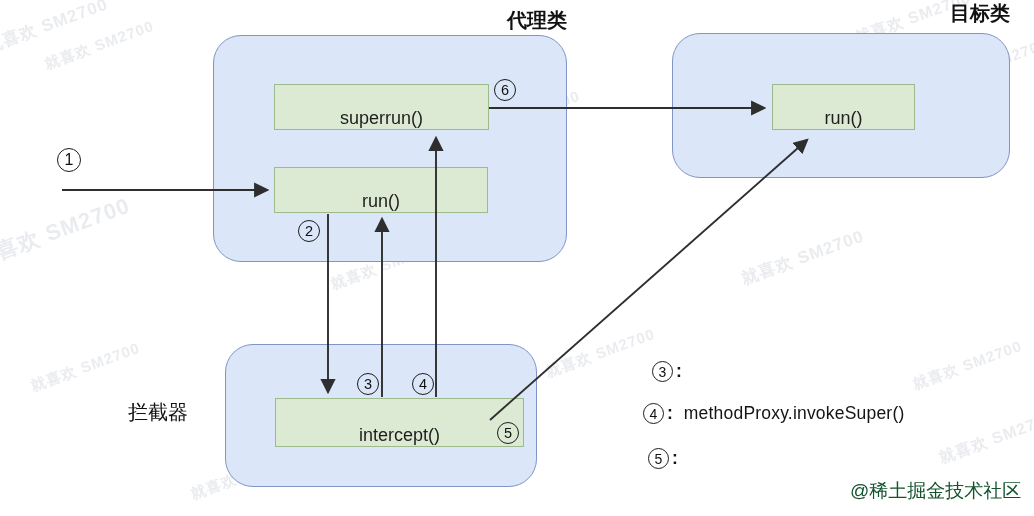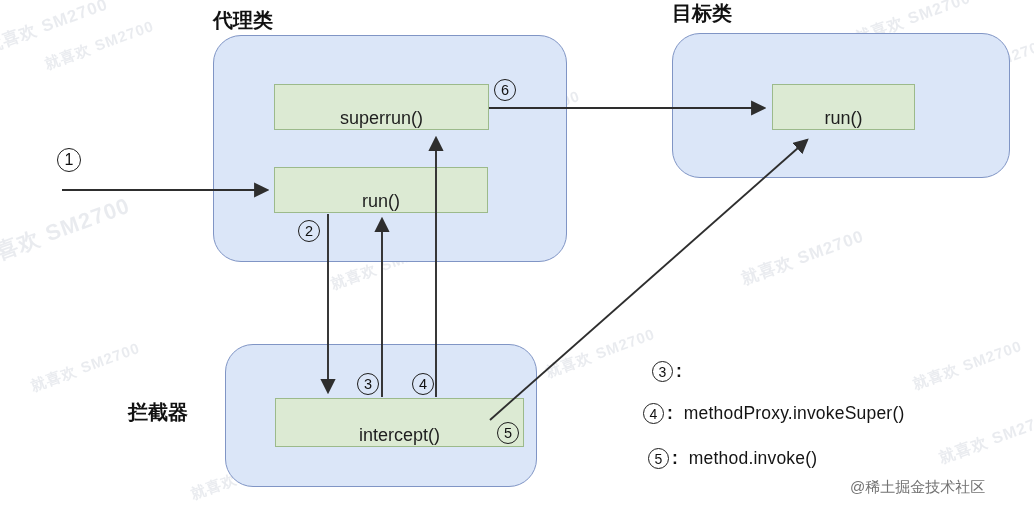--- a/index.html
+++ b/index.html
@@ -9,24 +9,24 @@
   }
   .container{
     position:absolute;background:#dbe6f8;border:1.6px solid #8095c5;border-radius:28px;
     box-sizing:border-box;
   }
   .mbox{
     position:absolute;background:#dcead3;border:1.5px solid #9cba8b;box-sizing:border-box;
     display:flex;align-items:flex-end;justify-content:center;font-size:18px;color:#1e1e1e;
   }
   .cls-title{
-    position:absolute;font-weight:bold;font-size:20px;color:#111;text-align:left;
+    position:absolute;font-weight:bold;font-size:20px;color:#111;text-align:right;
   }
   .side-label{
-    position:absolute;font-weight:bold;font-size:20px;color:#111;white-space:nowrap;
+    position:absolute;font-weight:normal;font-size:20px;color:#111;white-space:nowrap;
   }
   .cnum{
     width:22px;height:22px;border:1.7px solid #1d1d1d;border-radius:50%;
     display:flex;align-items:center;justify-content:center;
     font-size:14.5px;color:#111;box-sizing:border-box;flex:0 0 auto;background:transparent;
   }
   .cnum.abs{position:absolute;}
   .n1row{position:absolute;left:57px;top:148px;display:flex;align-items:center;gap:10px;
     font-size:20px;color:#111;}
   .n1row .cnum{width:24px;height:24px;font-size:16px;}
@@ -42,21 +42,21 @@
   .legend-code{letter-spacing:0.2px;}
   .lg1{left:652px;top:361px;}
   .lg2{left:643px;top:403px;}
   .lg3{left:648px;top:448px;}
   svg.overlay{position:absolute;left:0;top:0;pointer-events:none;}
   .wm{
     position:absolute;color:#97a1b4;opacity:0.20;font-weight:bold;white-space:nowrap;
     letter-spacing:1px;pointer-events:none;
   }
   .credit{
-    position:absolute;left:850px;top:478px;font-size:15px;color:#737373;white-space:nowrap;
+    position:absolute;left:850px;top:478px;font-size:19px;color:#14532d;white-space:nowrap;
   }
 </style>
 </head>
 <body>
 
 <div style="position:absolute;inset:0;">
     <span class="wm" style="left: -18px; top: 14px; font-size: 17px; transform: rotate(-20deg);">就喜欢 SM2700</span>
     <span class="wm" style="left: 42px; top: 36px; font-size: 15px; transform: rotate(-20deg);">就喜欢 SM2700</span>
     <span class="wm" style="left: 298px; top: 118px; font-size: 15px; transform: rotate(-20deg);">就喜欢 SM2700</span>
     <span class="wm" style="left: 468px; top: 106px; font-size: 15px; transform: rotate(-20deg);">就喜欢 SM2700</span>
@@ -122,16 +122,15 @@
   <span class="legend-colon">:</span>
 </div>
 <div class="legend-row lg2">
   <span class="cnum">4</span>
   <span class="legend-colon">:</span>
   <span class="legend-code">methodProxy.invokeSuper()</span>
 </div>
 <div class="legend-row lg3">
   <span class="cnum">5</span>
   <span class="legend-colon">:</span>
-  <span class="legend-code">method.invoke()</span>
 </div>
 
 <div class="credit">@稀土掘金技术社区</div>
 
 </body></html>

